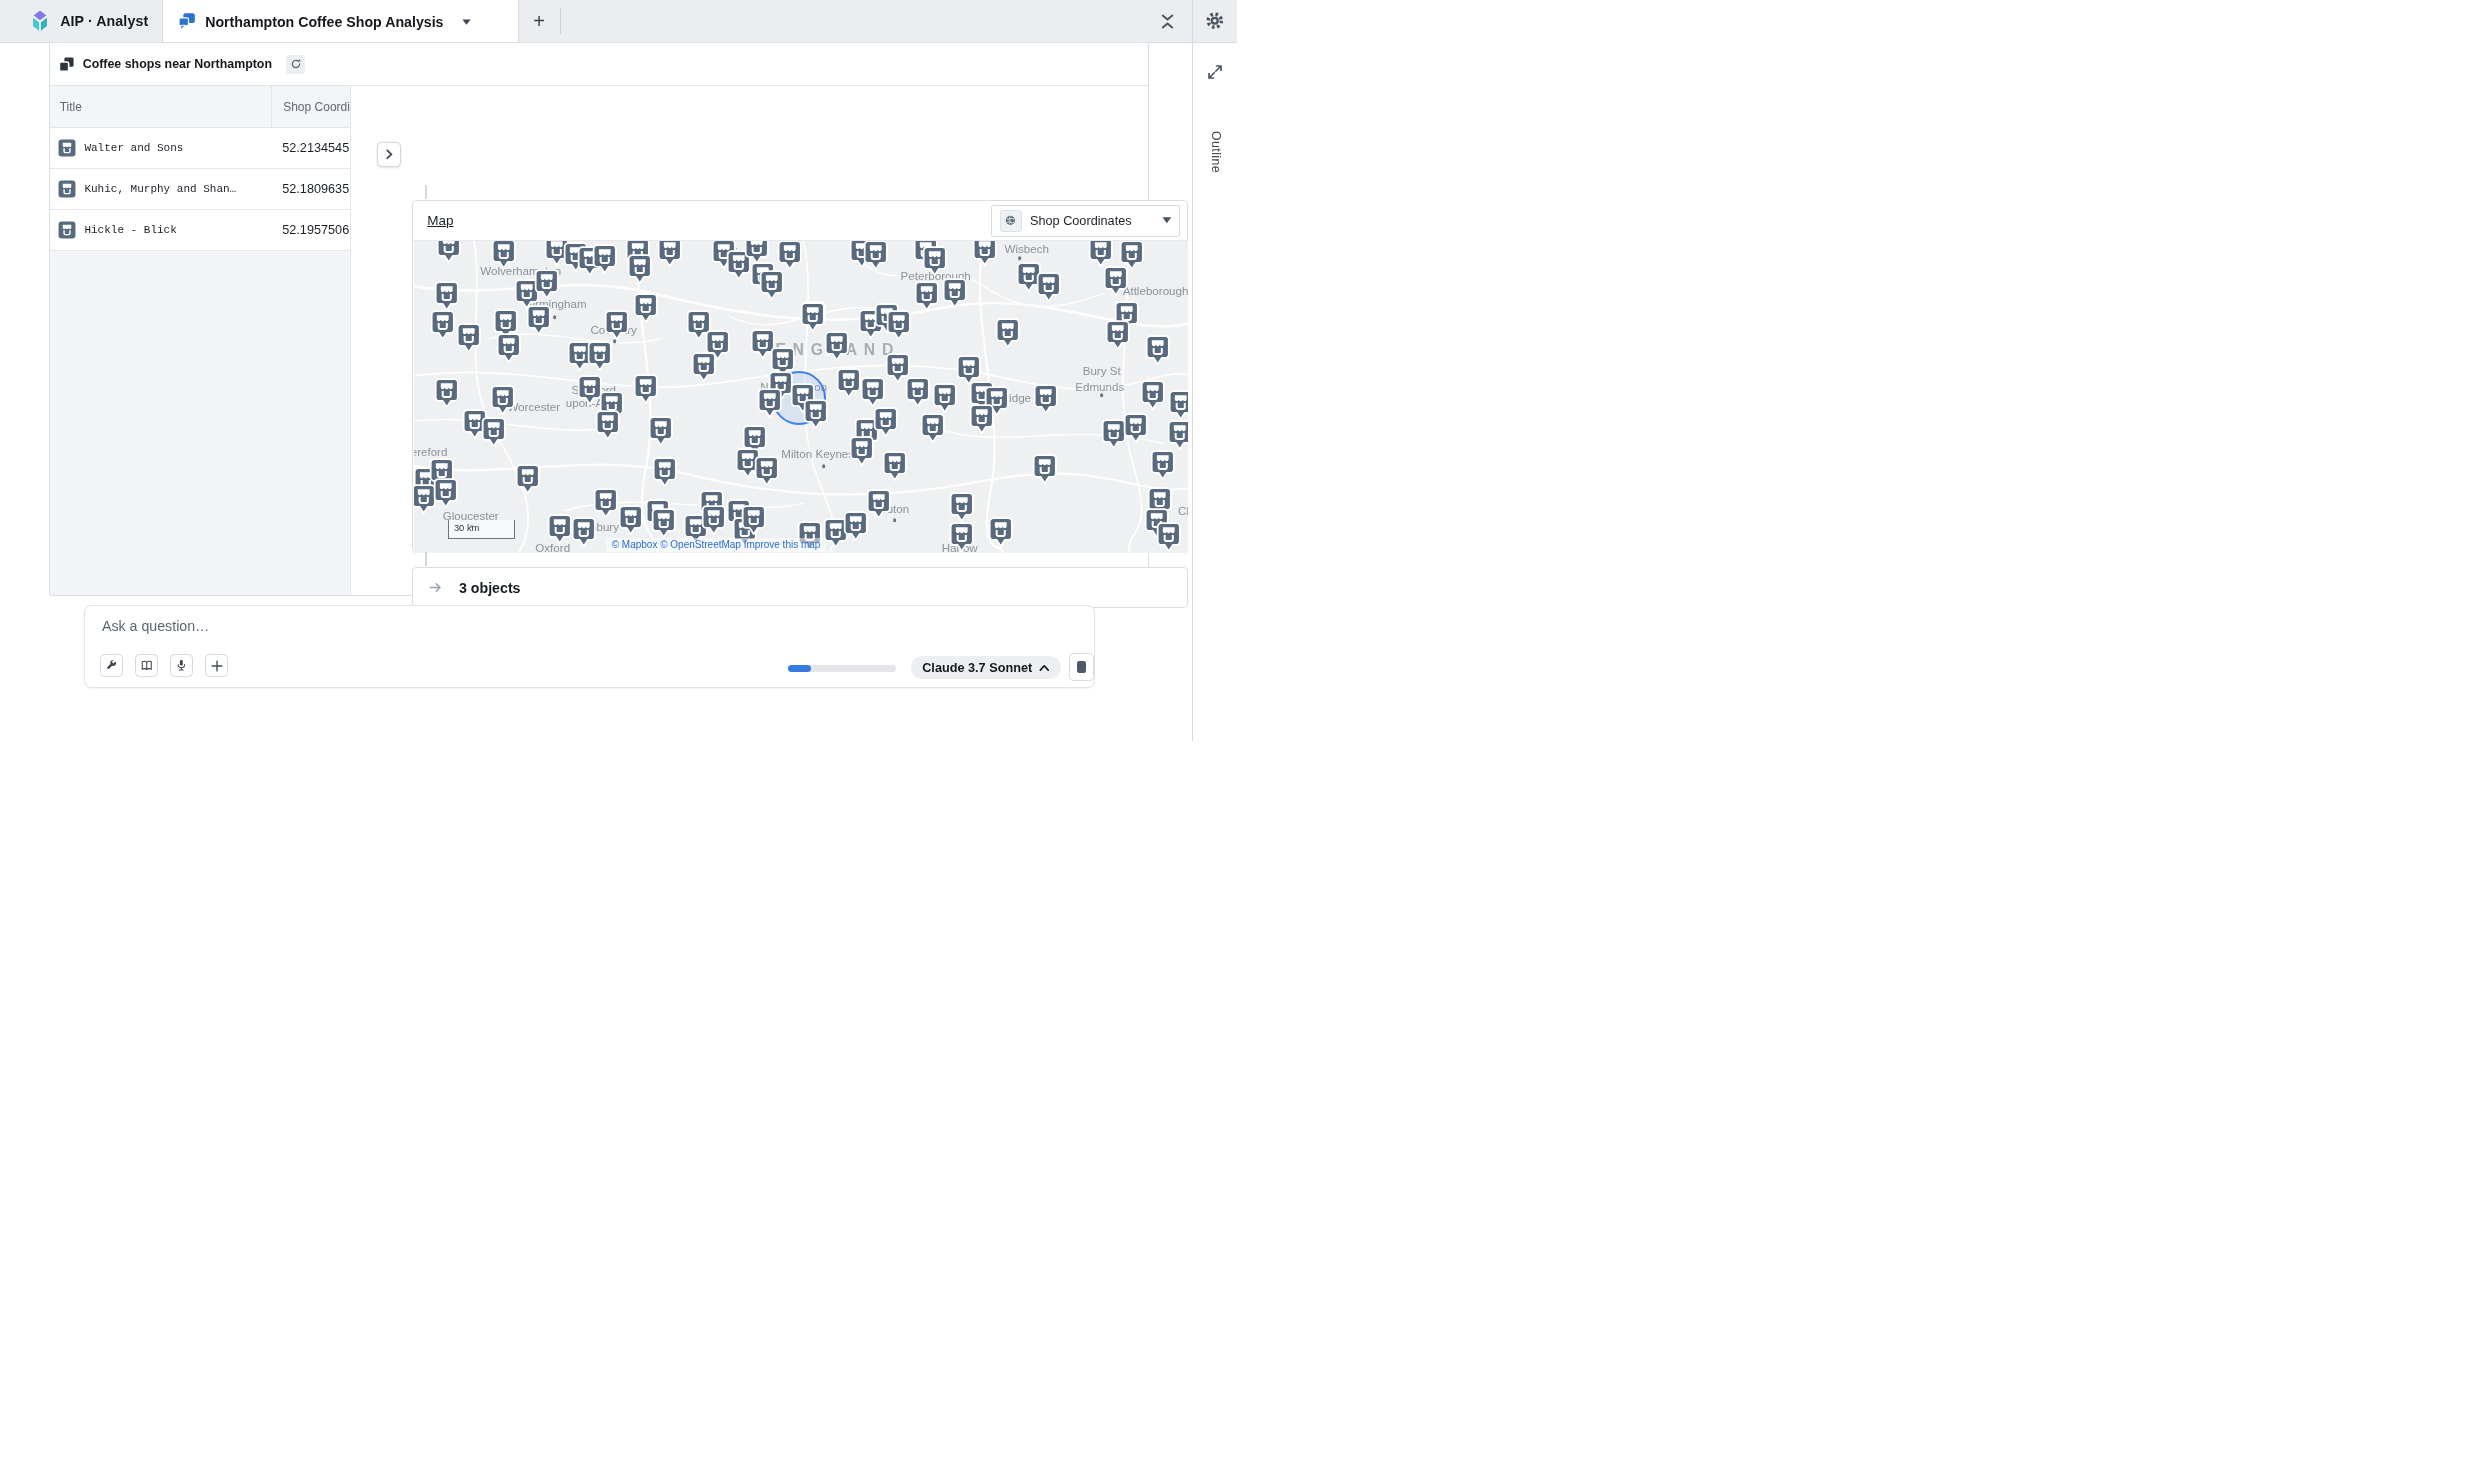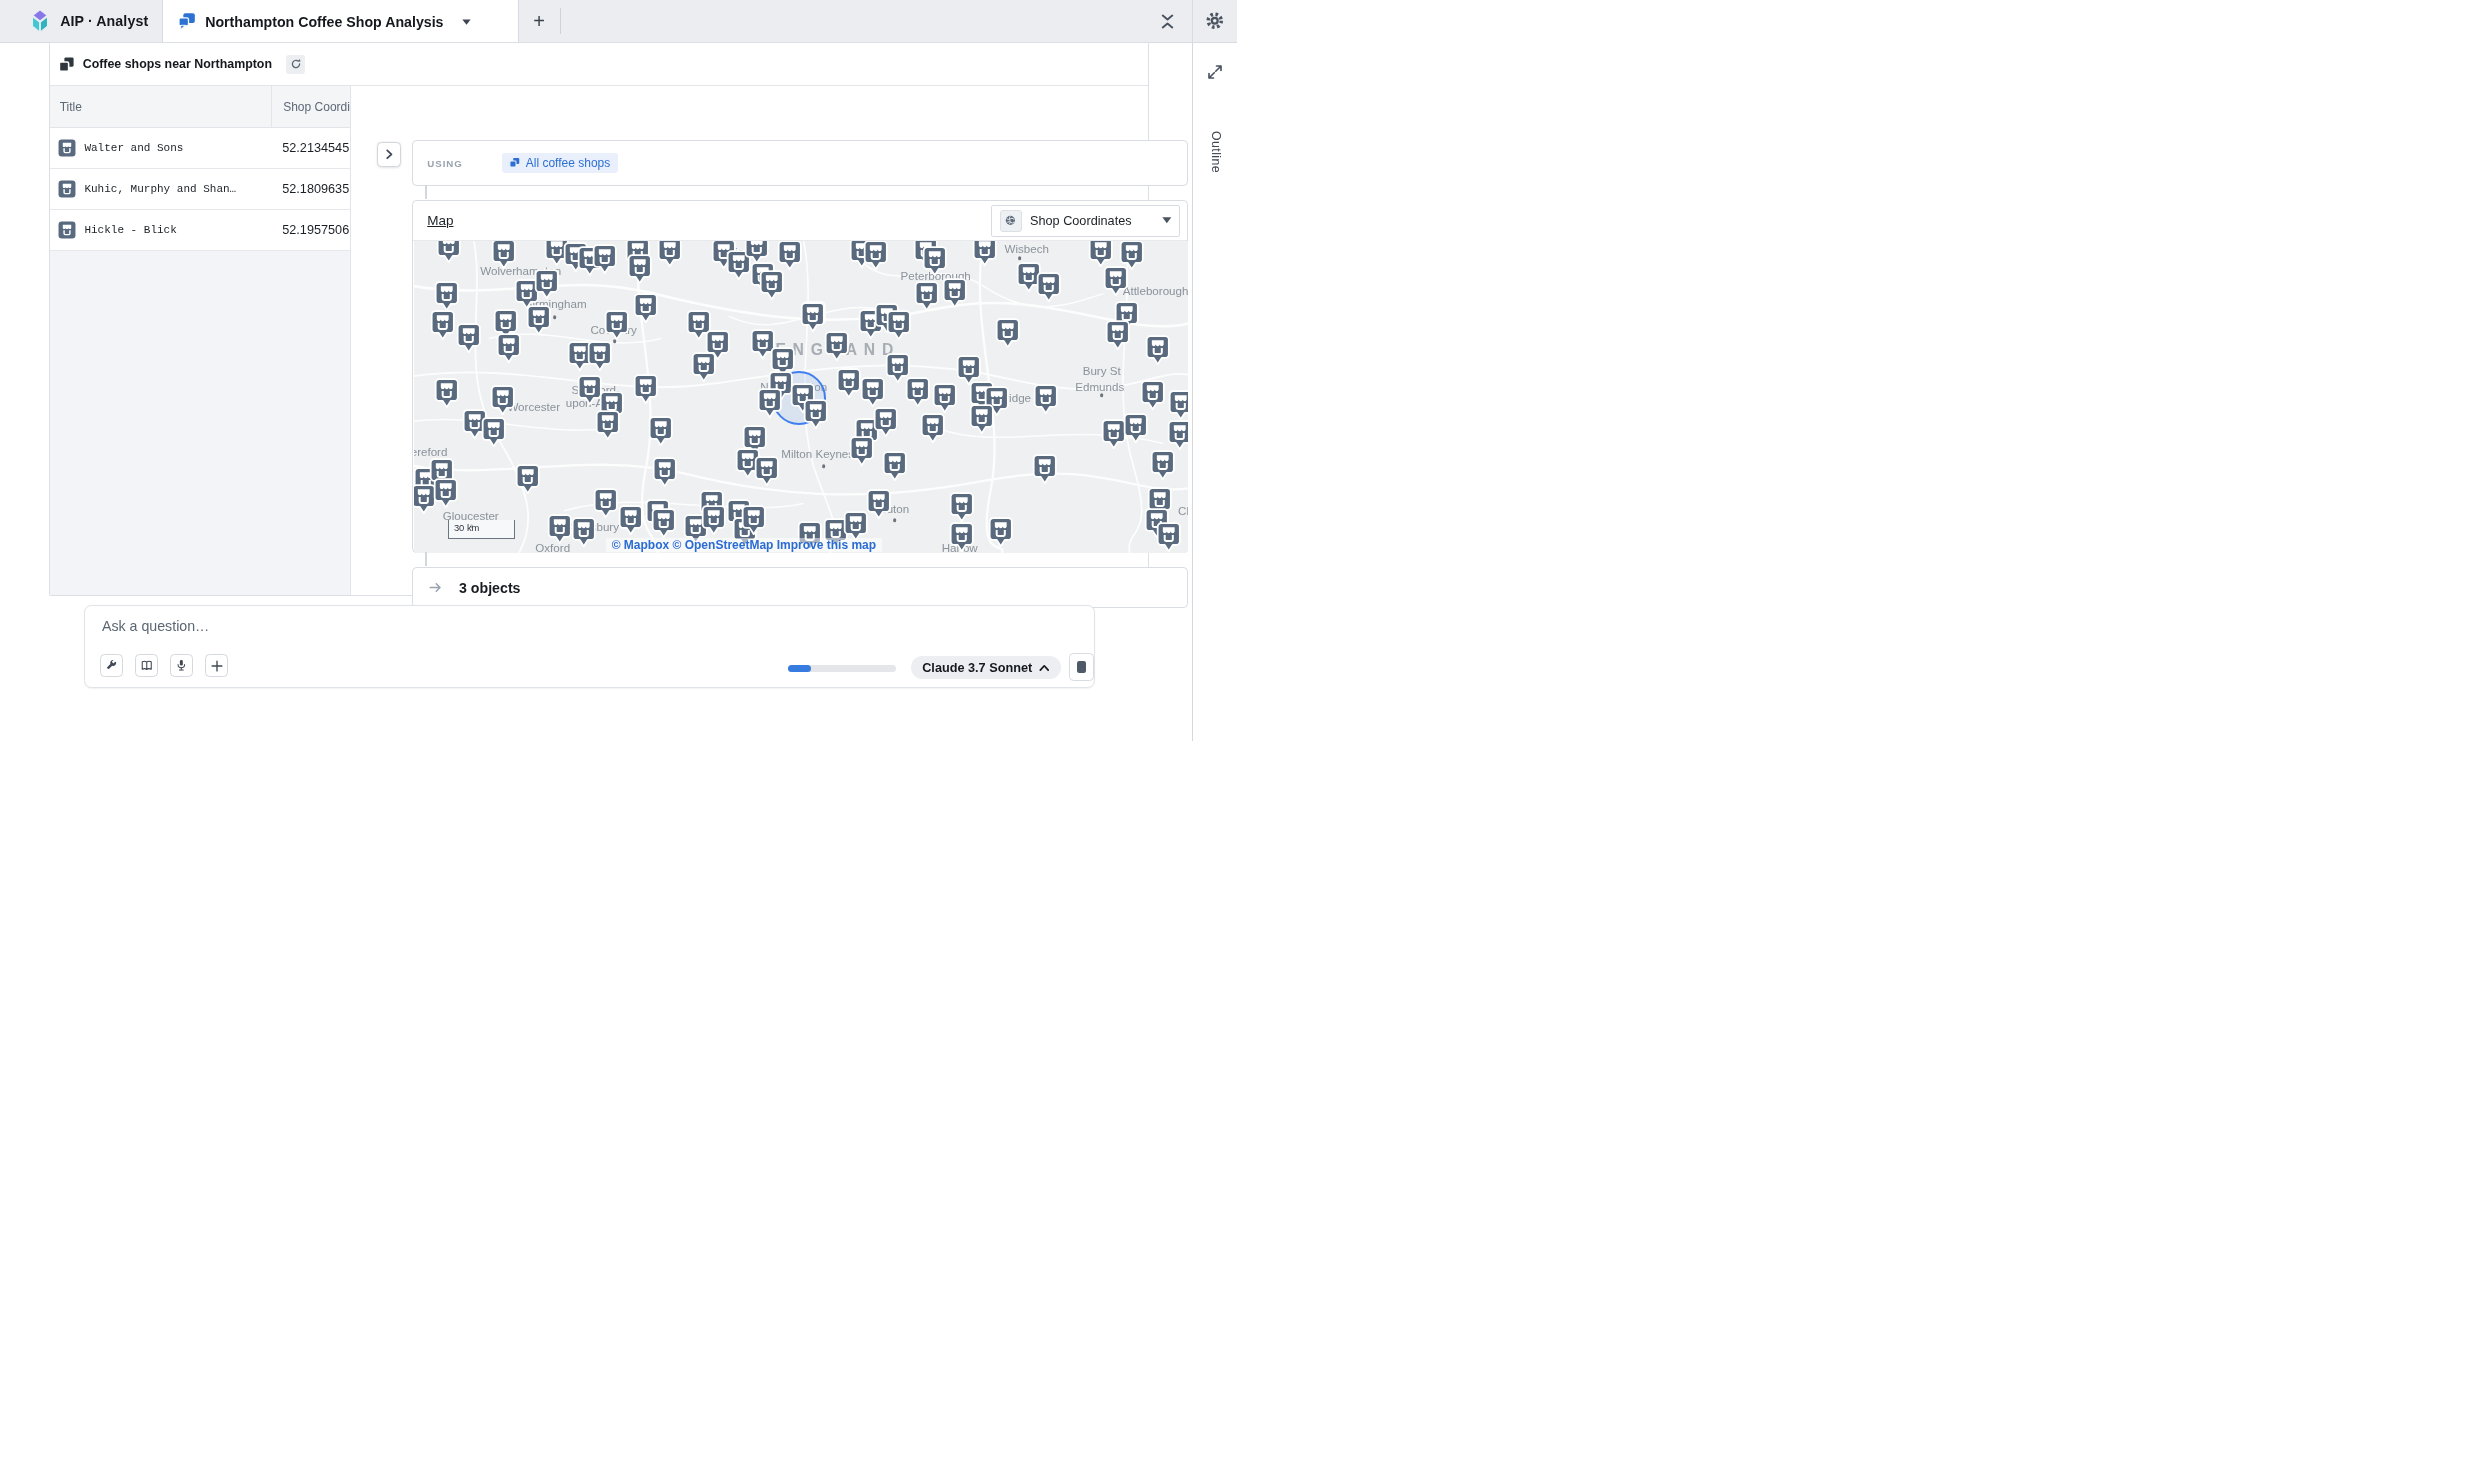--- a/index.html
+++ b/index.html
@@ -51,21 +51,21 @@
   
   .map{position:absolute;left:0.7px;top:40px;width:774px;height:312px;background:#eef0f1;overflow:hidden;border-radius:0 0 3.7px 3.7px;}
   .roads{position:absolute;left:0;top:0;}
   .mlabel{position:absolute;transform:translate(-50%,-50%);font-size:11.6px;color:#8b929b;white-space:nowrap;z-index:3;}
   .mlabel.region{font-size:15.7px;font-weight:700;letter-spacing:6.7px;color:#a8adb4;}
   .mlabel.wanchor{transform:translate(0,-50%);}
   .mdot{position:absolute;width:3.7px;height:3.7px;border-radius:50%;background:#6d747e;transform:translate(-50%,-50%);z-index:3;}
   .sel-circle{position:absolute;border:2.6px solid #3f7ef0;border-radius:50%;background:rgba(110,155,230,.16);box-sizing:border-box;z-index:4;}
   .pin{position:absolute;width:25.5px;height:31px;z-index:5;cursor:pointer;}
   .scalebar{position:absolute;left:34px;top:279px;width:67px;height:19px;background:rgba(255,255,255,.55);border:1.5px solid #6b7580;border-top:none;box-sizing:border-box;font-size:9.4px;color:#2f363e;padding:1.5px 0 0 5.2px;z-index:6;}
-  .attrib{position:absolute;left:192px;top:297px;height:14.2px;line-height:14.2px;background:rgba(255,255,255,.5);padding:0 6px;font-size:12px;color:#2a6bd4;white-space:nowrap;z-index:6;cursor:pointer;font-weight:bold;}
+  .attrib{position:absolute;left:192px;top:297px;height:14.2px;line-height:14.2px;background:rgba(255,255,255,.5);padding:0 6px;font-size:10px;color:#2a6bd4;white-space:nowrap;z-index:6;cursor:pointer;}
   .objects-box{position:absolute;left:362px;top:524px;width:776px;height:41px;border:0.7px solid #d9dce1;border-radius:4.5px;background:#fff;box-sizing:border-box;display:flex;align-items:center;gap:16px;padding-left:15px;cursor:pointer;}
   .objects-label{font-size:14.2px;font-weight:600;color:#181c22;}
   
   .composer{position:absolute;left:84px;top:605px;width:1011px;height:83px;border:0.7px solid #e0e3e7;border-radius:7.5px;background:#fff;box-shadow:0 0.7px 1.5px rgba(16,22,26,.05);box-sizing:border-box;}
   .q-input{position:absolute;left:15px;top:10.5px;width:674px;border:none;outline:none;font-size:14.2px;font-family:"Liberation Sans",sans-serif;color:#1c2127;background:transparent;}
   .q-input::placeholder{color:#5b6672;opacity:1;}
   .cbtns{position:absolute;left:15px;top:48px;display:flex;gap:12px;}
   .cbtn{width:23px;height:23px;border:0.7px solid #d5d8dd;border-radius:4.5px;background:#fff;display:flex;align-items:center;justify-content:center;cursor:pointer;padding:0;}
   .progress{position:absolute;left:703px;top:59px;width:108px;height:6.7px;border-radius:3.7px;background:#e4e6ea;}
   .progress-fill{height:6.7px;border-radius:3.7px;background:#377be0;}
@@ -197,30 +197,20 @@
      <div class="c2">52.1957506,</div>
    </div>
         </div>
     </div>
     <button class="expand-cols">
       <svg width="12.7" height="12.7" viewBox="0 0 18 18">
           <path d="M6,3.5 l6,5.5 -6,5.5" stroke="#3f4854" stroke-width="2.5" fill="none" stroke-linecap="round" stroke-linejoin="round"></path>
         </svg>
     </button>
 
-    <div class="using-box">
-      <span class="using-label">USING</span>
-      <span class="chip">
-        <svg width="11.2" height="11.2" viewBox="0 0 24 24">
-          <rect x="9" y="2" width="13" height="13" rx="2" fill="#2d6fd3"></rect>
-          <rect x="2" y="8.5" width="13" height="13" rx="2" fill="#2d6fd3" stroke="#e9f0fb" stroke-width="2.2"></rect>
-        </svg>
-        <span class="chip-label">All coffee shops</span>
-      </span>
-    </div>
     <div class="conn conn1"></div>
 
     <div class="map-box">
       <div class="map-head">
         <span class="map-title">Map</span>
         <div class="layer-select">
           <span class="globe-chip">
             <svg width="12.7" height="12.7" viewBox="0 0 24 24">
               <circle cx="12" cy="12" r="8.6" fill="#5f6b7c"></circle>
               <path d="M5,9 q4,2.5 7,0 t7,1 M6,15.5 q4,-2 7,0.5 t6,-1" stroke="#fff" stroke-width="1.6" fill="none"></path>

